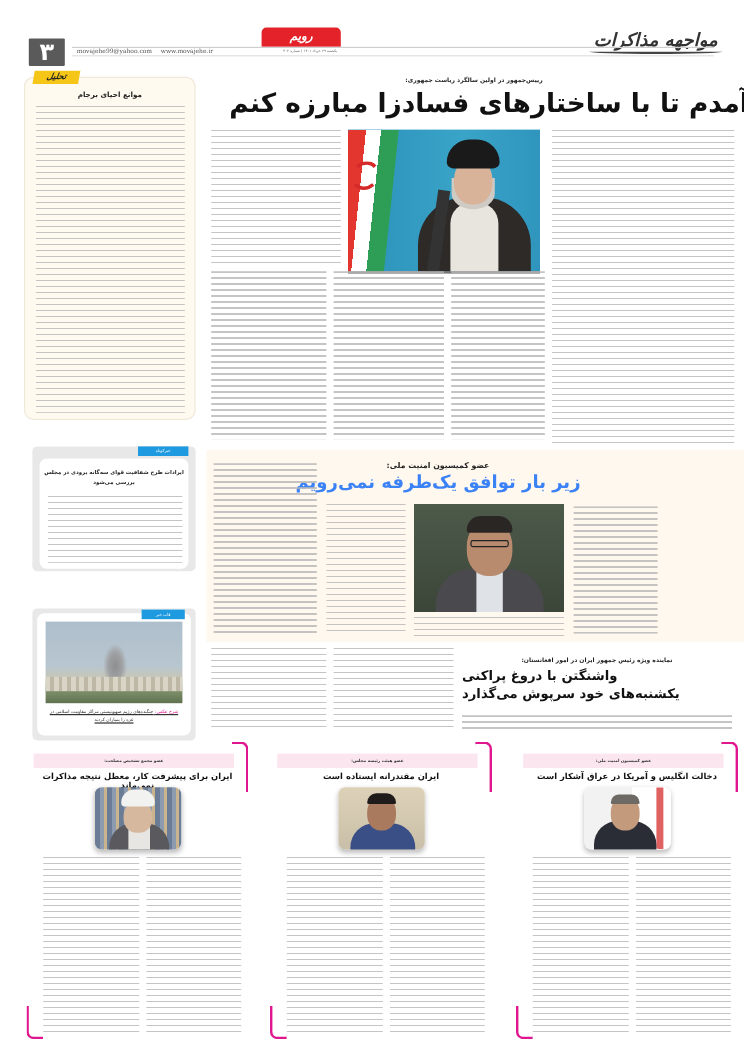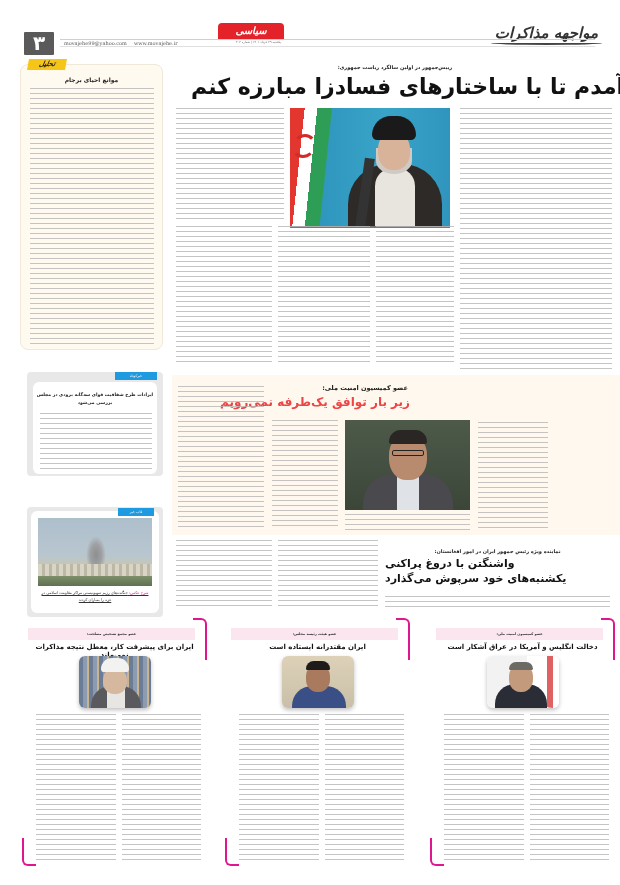--- a/index.html
+++ b/index.html
@@ -41,21 +41,21 @@
 .flag-emblem{position:absolute;left:6px;top:26px;width:24px;height:24px;border-radius:50%;border:3px solid #d42a2a;border-left-color:transparent;border-right-color:transparent}
 .person-robe{position:absolute;left:58px;top:56px;width:94px;height:70px;background:#2d2a28;border-radius:40px 40px 0 0}
 .person-shirt{position:absolute;left:85px;top:60px;width:40px;height:66px;background:#e8e4de;border-radius:18px 18px 0 0}
 .person-face{position:absolute;left:88px;top:24px;width:32px;height:38px;background:#d8b39a;border-radius:45%}
 .person-beard{position:absolute;left:86px;top:40px;width:36px;height:26px;background:#cfcac4;border-radius:0 0 50% 50%}
 .person-turban{position:absolute;left:82px;top:8px;width:44px;height:24px;background:#1a1a1a;border-radius:22px 22px 6px 6px}
 .mic{position:absolute;left:70px;top:50px;width:10px;height:70px;background:#333;transform:rotate(8deg)}
 
 .interview-box{left:172px;top:375px;width:448px;height:160px;background:#fff8ee}
 .iv-kicker{left:240px;top:384px;width:250px;text-align:center;font-size:6.5px;font-weight:bold;color:#222}
-.iv-headline{left:220px;top:392px;width:290px;text-align:left;font-size:12px;font-weight:bold;color:#ef4444;line-height:20px}
+.iv-headline{left:220px;top:392px;width:290px;text-align:center;font-size:15px;font-weight:bold;color:#3b82f6;line-height:20px}
 .iv-photo{left:345px;top:420px;width:125px;height:90px;background:linear-gradient(#4d5a4a,#3b4638);overflow:hidden}
 .iv-photo .suit{position:absolute;left:18px;top:54px;width:90px;height:40px;background:#4a4a4e;border-radius:30px 30px 0 0}
 .iv-photo .shirt{position:absolute;left:52px;top:54px;width:22px;height:36px;background:#dfe2e6}
 .iv-photo .face{position:absolute;left:44px;top:14px;width:38px;height:46px;background:#b88a6e;border-radius:45%}
 .iv-photo .hair{position:absolute;left:44px;top:10px;width:38px;height:14px;background:#2a2624;border-radius:20px 20px 4px 4px}
 .iv-photo .glasses{position:absolute;left:47px;top:30px;width:32px;height:6px;border:1px solid #222;border-radius:2px}
 
 .af-kicker{left:385px;top:548px;width:225px;text-align:center;font-size:5px;font-weight:bold;color:#222}
 .af-headline{left:385px;top:556px;width:225px;text-align:left;font-size:11px;font-weight:bold;color:#111;line-height:15px}
 
@@ -65,21 +65,21 @@
 .bbox .corner-tr{position:absolute;right:0;top:-10px;width:14px;height:42px;border-top:2px solid #e0168f;border-right:2px solid #e0168f;border-radius:0 6px 0 0}
 .bbox .corner-bl{position:absolute;left:0;bottom:10px;width:14px;height:28px;border-bottom:2px solid #e0168f;border-left:2px solid #e0168f;border-radius:0 0 0 6px}
 .bbox .pic{position:absolute;left:57px;top:28px;width:72px;height:52px;border-radius:6px;overflow:hidden;box-shadow:0 2px 4px rgba(0,0,0,.25)}
 .bbox .txtcols{position:absolute;left:14px;right:6px;top:86px;bottom:16px;display:flex;gap:6px}
 .bbox .txtcols > div{flex:1}
 </style>
 </head>
 <body>
 
 <div class="abs masthead-logo">مواجهه مذاکرات</div>
-<div class="abs section-tab">سیاسی</div>
+<div class="abs section-tab">رویم</div>
 <div class="abs hdr-line"></div>
 <div class="abs hdr-date">یکشنبه ۲۹ خرداد ۱۴۰۱ | شماره ۴۰۲</div>
 <div class="abs hdr-url">www.movajehe.ir</div>
 <div class="abs hdr-email">movajehe99@yahoo.com</div>
 <div class="abs page-no">۳</div>
 
 <div class="abs analysis-box"></div>
 <div class="abs analysis-tag">تحلیل</div>
 <div class="abs analysis-title">موانع احیای برجام</div>
 <div class="abs txt txt-lines" style="left:30px;top:88px;width:124px;height:256px"><span style="opacity:0">فرهنگ معاصر: موانع بسیاری در مذاکرات صلحی به این مرحله را بررسی کرد و معتقد است که سیاست‌های روسیه در این بین نقش چندانی نداشته است.</span></div>

